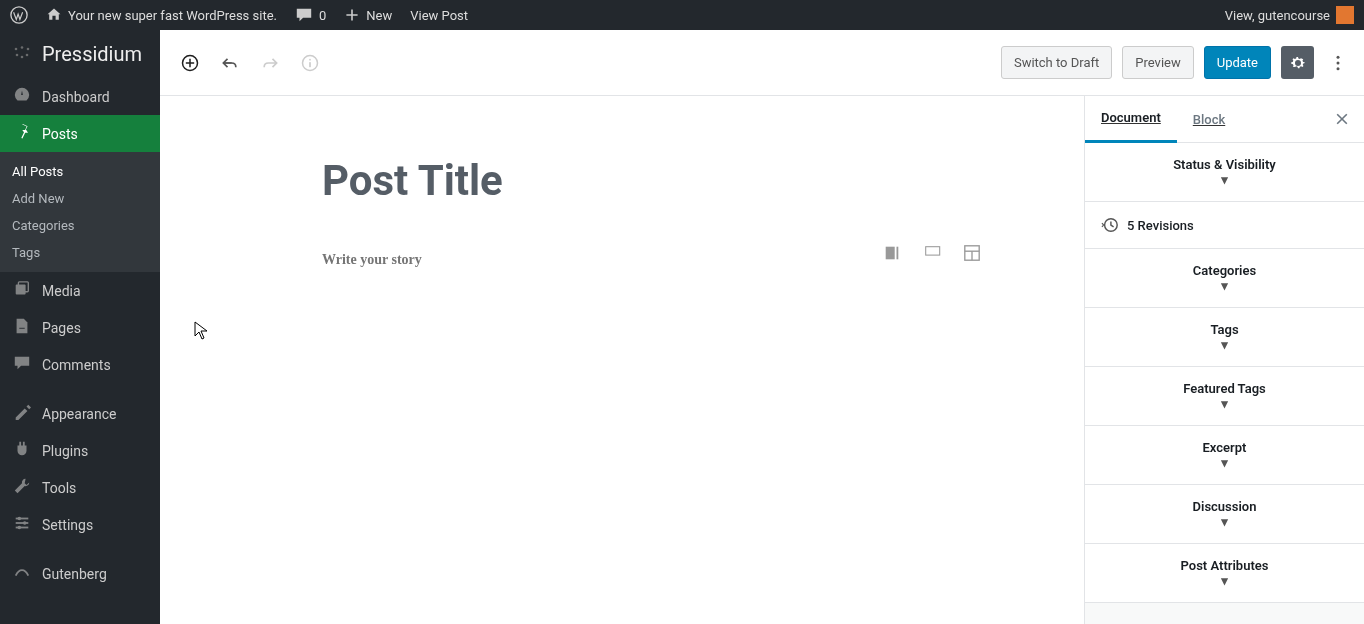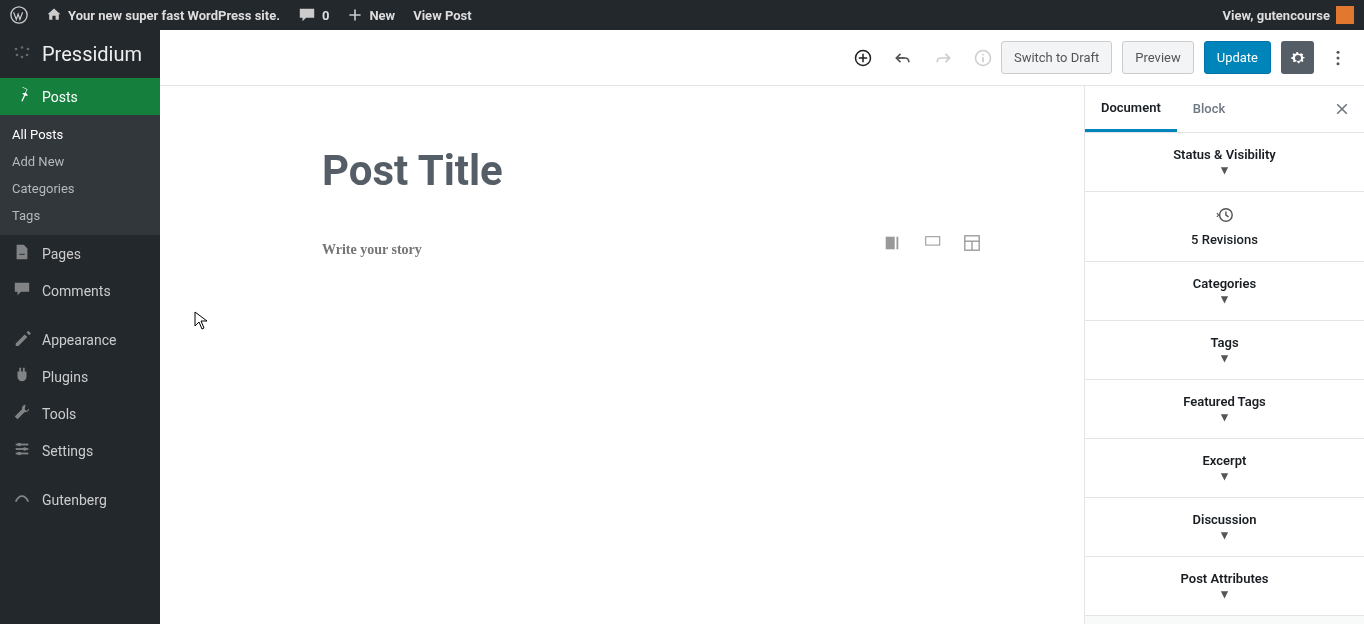--- a/index.html
+++ b/index.html
@@ -1,40 +1,40 @@
 <!DOCTYPE html>
 <html><head>
 <meta charset="utf-8">
 <style>
   * { margin:0; padding:0; box-sizing:border-box; font-family: -apple-system, BlinkMacSystemFont, "Segoe UI", Roboto, "Helvetica Neue", Arial, sans-serif; }
   body { width:1364px; height:624px; overflow:hidden; background:#f1f1f1; }
 
   
   .adminbar { position:fixed; top:0; left:0; right:0; height:30px; background:#23282d; color:#ccc; display:flex; align-items:center; font-size:13px; padding:0 10px; justify-content:space-between; z-index:100; }
-  .adminbar-left, .adminbar-right { display:flex; align-items:center; gap:18px;font-weight:bold; }
+  .adminbar-left, .adminbar-right { display:flex; align-items:center; gap:18px; }
   .adminbar-item { display:flex; align-items:center; gap:6px; cursor:pointer; color:#ddd; }
   .adminbar .ico { font-size:16px; line-height:1; }
   .avatar { width:18px; height:18px; background:#e27730; display:inline-block; }
 
   
   .sidebar { position:fixed; top:30px; left:0; bottom:0; width:160px; background:#23282d; color:#eee; font-size:14px; }
   .menu-item { display:flex; align-items:center; gap:10px; padding:8px 12px; color:#ccc; cursor:pointer; }
   .menu-item .mi-ico { width:20px; text-align:center; opacity:.7; }
   .menu-item.active { background:#15803d; color:#fff; position:relative; }
   .menu-item.active::after { content:""; position:absolute; right:-8px; top:50%; transform:translateY(-50%); border:8px solid transparent; border-right-color:#f1f1f1; }
   .menu-item.active .mi-ico { opacity:1; }
   .menu-item.brand { padding-top:12px; padding-bottom:12px; }
   .menu-item.brand .mi-label { color:#eee; font-size:20px; }
   .submenu { background:#32373c; padding:6px 0; }
   .submenu-item { padding:6px 12px; color:#b4b9be; font-size:13px; cursor:pointer; }
   .submenu-item.current { color:#fff; font-weight:400; }
 
   
   .editor-wrap { position:fixed; top:30px; left:160px; right:0; bottom:0; background:#fff; }
-  .editor-header { height:56px; border-bottom:1px solid #e2e4e7; display:flex; align-items:center; justify-content:flex-end; padding:0 12px; }
+  .editor-header { height:66px; border-bottom:1px solid #e2e4e7; display:flex; align-items:center; justify-content:space-between; padding:0 12px; }
   .editor-header-left { display:flex; align-items:center; gap:4px; }
   .icon-btn { width:36px; height:36px; display:flex; align-items:center; justify-content:center; border-radius:3px; cursor:pointer; color:#555; }
   .icon-btn.disabled { color:#bbb; cursor:default; }
   .add-btn svg, .icon-btn svg { width:20px; height:20px; }
   .editor-header-right { display:flex; align-items:center; gap:10px; }
   .hdr-btn { height:33px; padding:0 12px; border:1px solid #ccc; background:#f3f4f5; border-radius:3px; color:#555; font-size:13px; cursor:pointer; }
   .hdr-btn.primary { background:#0085ba; border-color:#0073aa; color:#fff; }
   .gear-btn { width:33px; height:33px; background:#555d66; border-radius:3px; display:flex; align-items:center; justify-content:center; color:#fff; cursor:pointer; }
   .more-btn { width:28px; height:36px; display:flex; align-items:center; justify-content:center; color:#555; cursor:pointer; }
 
@@ -47,27 +47,27 @@
 
   .para-block { position:relative; }
   .para-input { width:100%; border:none; font-size:14px; color:#333; outline:none; font-family:Georgia, serif;font-weight:bold; }
   .block-side { position:absolute; right:-60px; top:-6px; display:flex; gap:20px; color:#aaa; }
   .block-side .bi { width:20px; height:20px; cursor:pointer; display:flex; align-items:center; justify-content:center; }
 
   .cursor-arrow { position:absolute; left:34px; top:225px; pointer-events:none; }
 
   
   .settings { width:280px; border-left:1px solid #e2e4e7; background:#f8f9f9; display:flex; flex-direction:column; font-size:13px; color:#333; }
-  .settings-tabs { display:flex; align-items:flex-end; border-bottom:1px solid #e2e4e7; background:#fff; position:relative; height:47px; }
+  .settings-tabs { display:flex; align-items:center; border-bottom:1px solid #e2e4e7; background:#fff; position:relative; height:47px;text-decoration:underline; }
   .stab { padding:0 16px; height:47px; display:flex; align-items:center; cursor:pointer; font-weight:500; color:#6c7781; }
   .stab.active { color:#191e23; font-weight:600; border-bottom:3px solid #0085ba; }
   .stab-close { position:absolute; right:10px; top:50%; transform:translateY(-50%); width:24px; height:24px; display:flex; align-items:center; justify-content:center; cursor:pointer; color:#6c7781; }
   .panel { border-bottom:1px solid #e2e4e7; background:#fff; }
   .panel-hdr { display:flex; align-items:center; justify-content:space-between; padding:14px 16px; cursor:pointer; font-weight:600; color:#191e23;flex-direction:column; }
-  .panel-rev { display:flex; align-items:center; gap:8px; padding:14px 16px; cursor:pointer; background:#fff; border-bottom:1px solid #e2e4e7; font-weight:500; color:#191e23;flex-direction:column; }
+  .panel-rev { display:flex; align-items:center; gap:8px; padding:14px 16px; cursor:pointer; background:#fff; border-bottom:1px solid #e2e4e7; font-weight:500; color:#191e23; }
   .caret { color:#555; }
 </style>
 </head>
 <body>
 
 <div class="adminbar">
   <div class="adminbar-left">
     <span class="adminbar-item">
       <svg class="ico" viewBox="0 0 20 20" width="18" height="18" fill="#ccc">
           <circle cx="10" cy="10" r="9" fill="none" stroke="#ccc" stroke-width="1.5"></circle>
@@ -112,34 +112,47 @@
           <circle cx="10" cy="4.5" r="1.3"></circle>
           <circle cx="16" cy="6" r="1.3"></circle>
           <circle cx="5" cy="12" r="1.3"></circle>
           <circle cx="10" cy="14" r="1.3"></circle>
           <circle cx="15" cy="12" r="1.3"></circle>
         </svg>
     </span>
     <span class="mi-label">Pressidium</span>
   </div>
 
+  <div class="menu-item">
+    <span class="mi-ico"><svg viewBox="0 0 20 20" width="18" height="18" fill="#aaa">
+          <path d="M10 2a8 8 0 0 0-8 8 8 8 0 0 0 3 6h10a8 8 0 0 0 3-6 8 8 0 0 0-8-8zm0 3l1 5h-2z"></path>
+        </svg></span>
+    <span>Dashboard</span>
+  </div>
 
   <div class="menu-item active">
     <span class="mi-ico"><svg viewBox="0 0 20 20" width="18" height="18" fill="#fff">
           <path d="M14 2l4 4-3 3 1 4-3-1-5 5-1-1 5-5-1-3 3 1 3-3-4-4z" transform="rotate(-20 10 10)"></path>
         </svg></span>
     <span>Posts</span>
   </div>
   <div class="submenu">
     <div class="submenu-item current">All Posts</div>
     <div class="submenu-item">Add New</div>
     <div class="submenu-item">Categories</div>
     <div class="submenu-item">Tags</div>
   </div>
 
+  <div class="menu-item">
+    <span class="mi-ico"><svg viewBox="0 0 20 20" width="18" height="18" fill="#aaa">
+          <rect x="3" y="5" width="11" height="11" rx="1"></rect>
+          <rect x="6" y="2" width="11" height="11" rx="1" fill="none" stroke="#aaa" stroke-width="1.5"></rect>
+        </svg></span>
+    <span>Media</span>
+  </div>
   <div class="menu-item">
     <span class="mi-ico"><svg viewBox="0 0 20 20" width="18" height="18" fill="#aaa">
           <path d="M4 2h8l4 4v12H4z"></path>
           <rect x="7" y="12" width="6" height="1" fill="#23282d"></rect>
         </svg></span>
     <span>Pages</span>
   </div>
   <div class="menu-item">
     <span class="mi-ico"><svg viewBox="0 0 20 20" width="18" height="18" fill="#aaa">
           <path d="M2 3h16v10H9l-4 4v-4H2z"></path>

